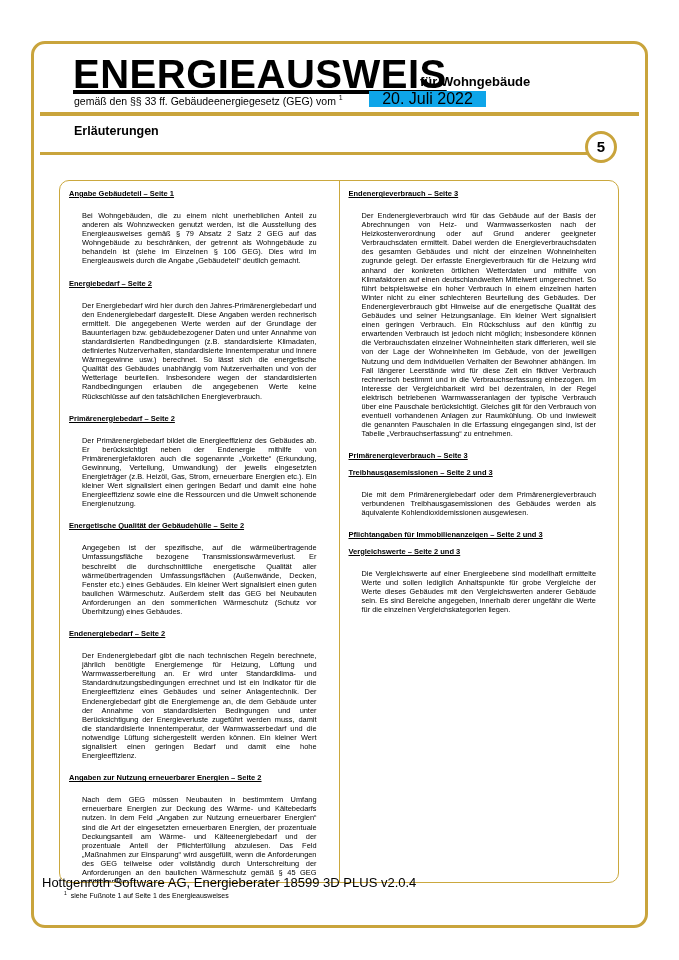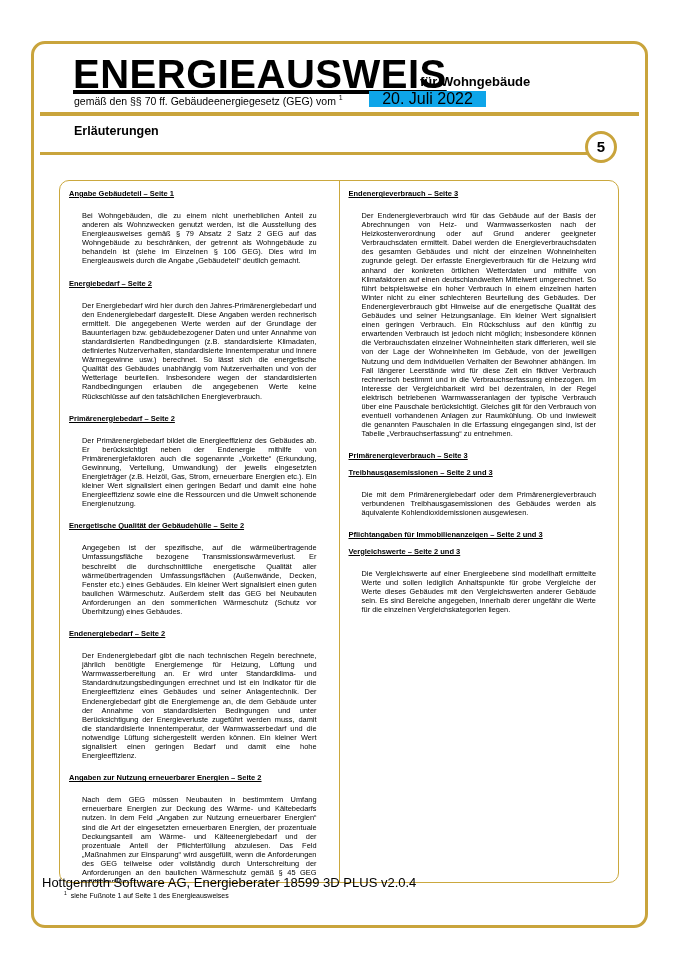--- a/index.html
+++ b/index.html
@@ -94,21 +94,21 @@
   }
 </style>
 </head>
 <body>
 
 <div class="frame"></div>
 
 <div class="doc-title">ENERGIEAUSWEIS</div>
 <div class="doc-type">für Wohngebäude</div>
 
-<div class="law-line"><span>gemäß den §§ 70 ff. Gebäudeenergiegesetz (GEG) vom </span><sup>1</sup></div>
+<div class="law-line"><span>gemäß den §§ 33 ff. Gebäudeenergiegesetz (GEG) vom </span><sup>1</sup></div>
 
 <div class="date-box">20. Juli 2022</div>
 
 <div class="rule-1"></div>
 
 <div class="section-title">Erläuterungen</div>
 <div class="rule-2"></div>
 <div class="page-badge">5</div>
 
 <div class="explanations-box">

